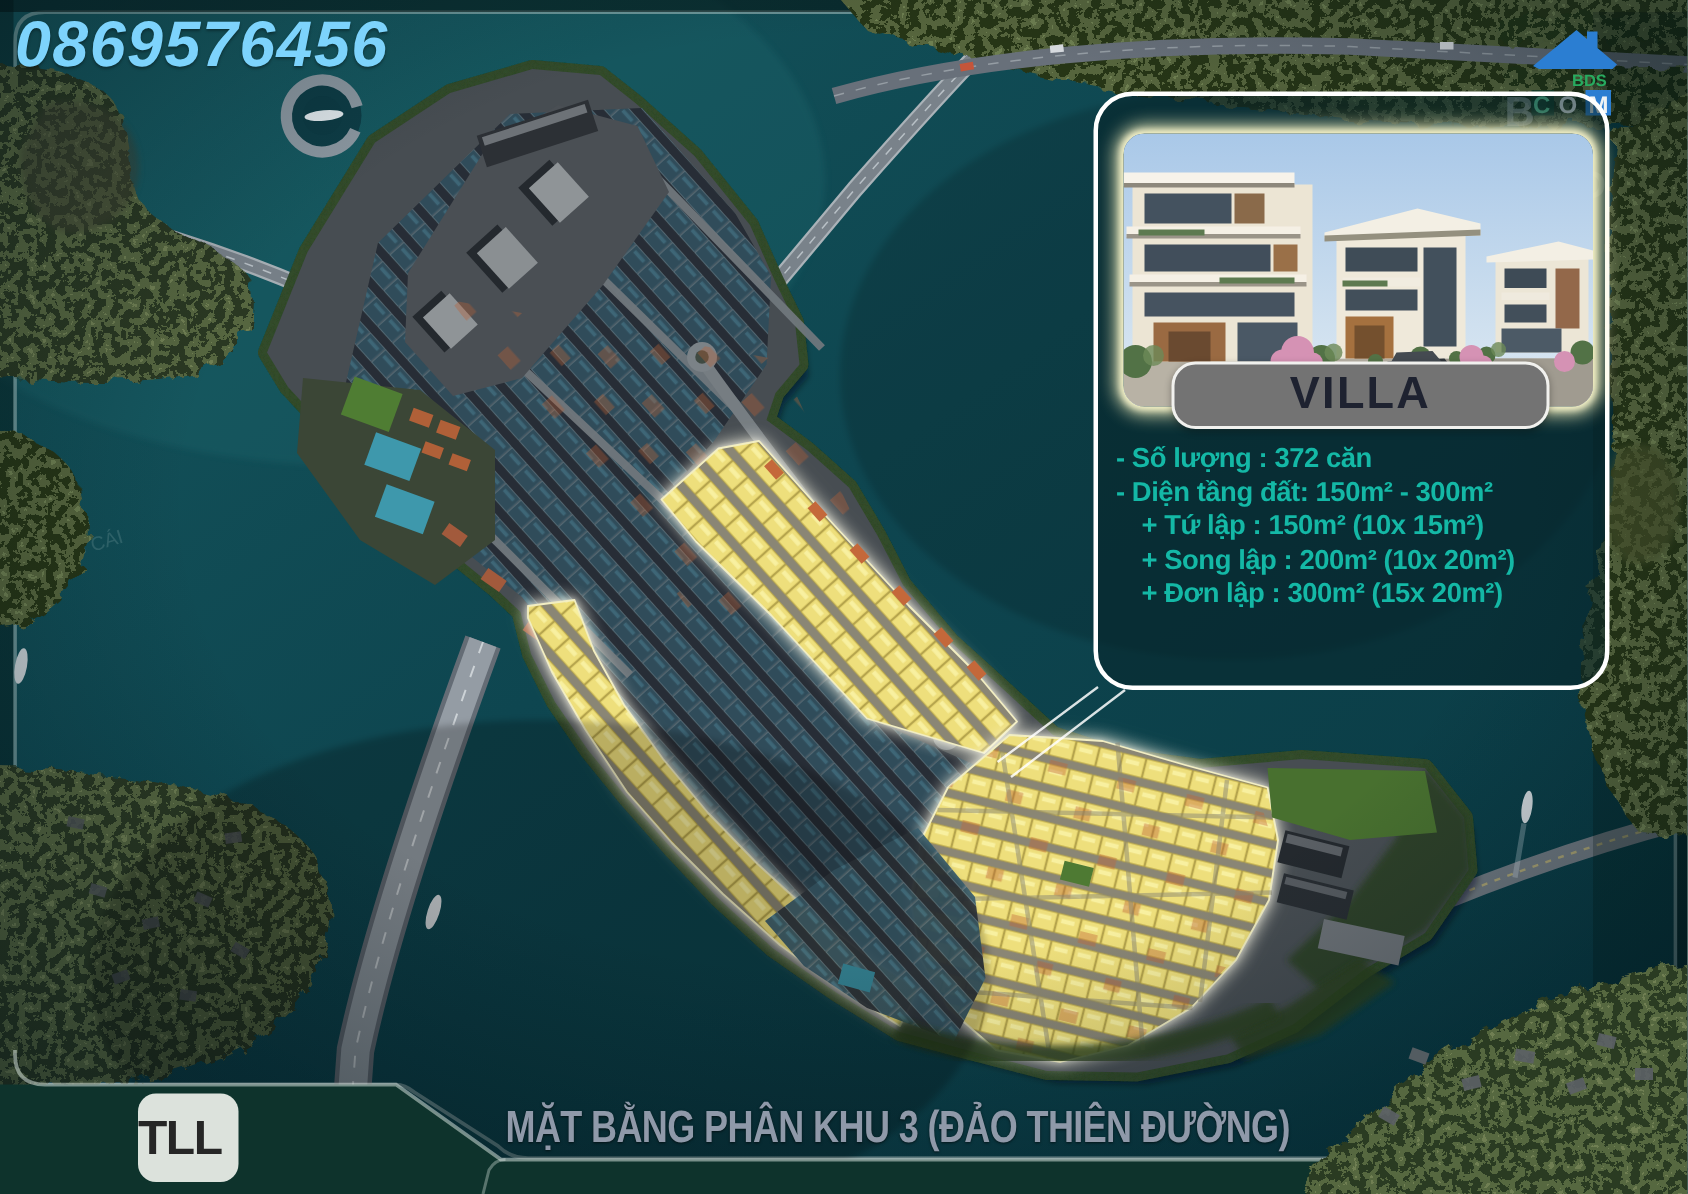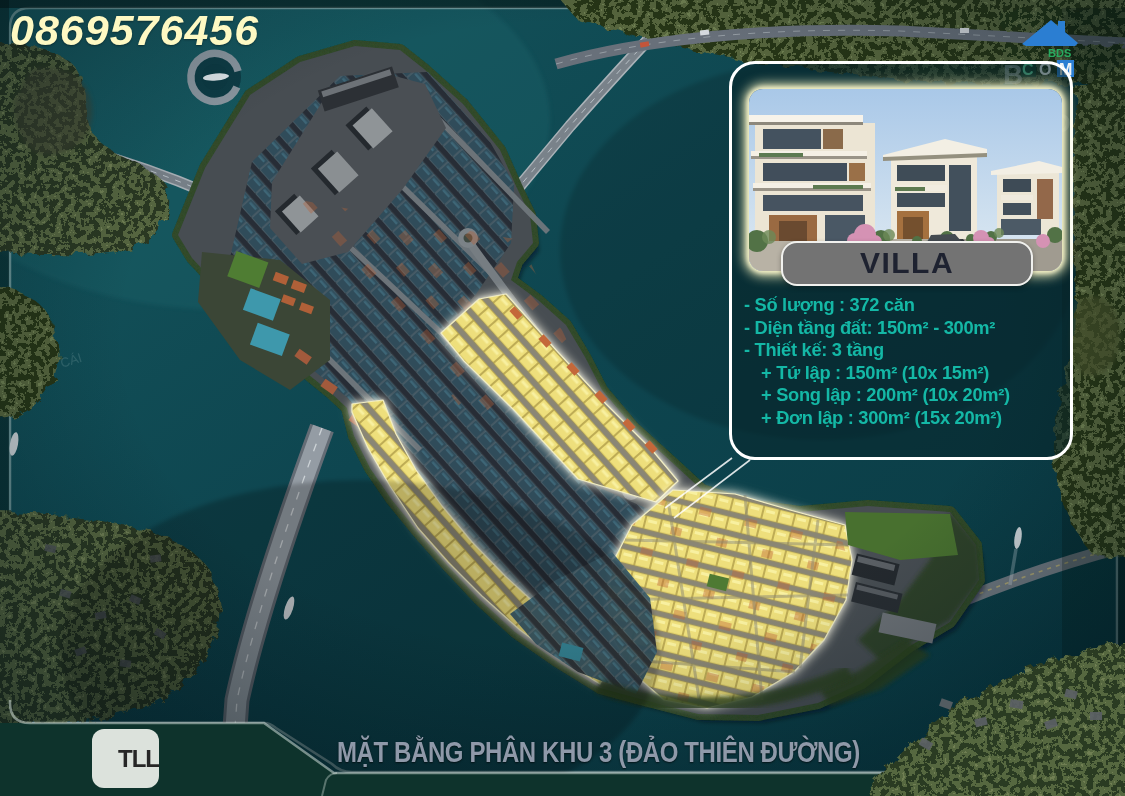--- a/index.html
+++ b/index.html
@@ -1,24 +1,24 @@
 <!DOCTYPE html>
 <html><head>
 <meta charset="utf-8">
 <style>
 html,body{margin:0;padding:0}
 #stage{position:relative;width:1125px;height:796px;overflow:hidden;background:#0e352e;font-family:"Liberation Sans",sans-serif}
 #stage svg.map{position:absolute;left:0;top:0}
-.phone{position:absolute;left:10px;top:6px;color:#fef9c3;font-size:43px;font-weight:bold;font-style:italic;letter-spacing:1px;text-shadow:0 1px 2px rgba(0,0,0,.35)}
+.phone{position:absolute;left:10px;top:6px;color:#7dd3fc;font-size:43px;font-weight:bold;font-style:italic;letter-spacing:1px;text-shadow:0 1px 2px rgba(0,0,0,.35)}
 .card{position:absolute;left:729px;top:61px;width:338px;height:393px;border:3px solid #fff;border-radius:26px;background:rgba(8,36,42,.55)}
 .villa-img{position:absolute;left:17px;top:25px;width:313px;height:182px;border-radius:14px;overflow:hidden;box-shadow:0 0 12px 5px rgba(248,242,190,.95),0 0 4px 2px rgba(255,255,240,.9)}
 .banner{position:absolute;left:49px;top:177px;width:248px;height:41px;background:#737373;border:2px solid rgba(255,255,252,.9);border-radius:16px;color:#1e2230;font-size:30px;font-weight:bold;letter-spacing:1.5px;text-align:center;line-height:39px;box-shadow:0 2px 5px rgba(0,0,0,.3)}
 .specs{position:absolute;left:12px;top:230px;color:#14b8a6;font-size:18.3px;font-weight:bold;line-height:22.6px;letter-spacing:-.3px;white-space:nowrap}
 .specs .ind{padding-left:17px}
-.tll{position:absolute;left:92px;top:729px;width:67px;height:59px;background:#dce2dc;border-radius:12px;color:#262626;font-size:24px;font-weight:bold;text-align:right;line-height:59px;letter-spacing:-1px}
+.tll{position:absolute;left:92px;top:729px;width:67px;height:59px;background:#dce2dc;border-radius:12px;color:#262626;font-size:32px;font-weight:bold;text-align:left;line-height:59px;letter-spacing:-1px}
 .title{position:absolute;left:337px;top:735px;width:540px;color:#8f99a9;font-size:30px;font-weight:bold;white-space:nowrap;transform:scaleX(.80);transform-origin:0 50%;letter-spacing:-.5px;text-shadow:0 1px 2px rgba(0,0,0,.6)}
 .logo{position:absolute;left:1018px;top:16px;width:62px;height:76px}
 </style>
 </head>
 <body>
 <div id="stage">
 <svg class="map" width="1125" height="796" viewBox="0 0 1125 796">
 <defs>
 <linearGradient id="waterG" x1="0" y1="0" x2="1" y2="1">
 <stop offset="0" stop-color="#15565d"></stop>
@@ -429,21 +429,20 @@
 
 <path d="M176,152 L214,150 L222,160 L172,162 Z" fill="#30353a"></path>
 <path d="M182,146 L206,145 L212,152 L178,153 Z" fill="#454b51"></path>
 </svg></div>
 
 <div class="banner">VILLA</div>
 
 <div class="specs">
 <div>- Số lượng : 372 căn</div>
 <div>- Diện tầng đất: 150m² - 300m²</div>
-<div>- Thiết kế: 3 tầng</div>
 <div class="ind">+  Tứ lập : 150m² (10x 15m²)</div>
 <div class="ind">+  Song lập : 200m² (10x 20m²)</div>
 <div class="ind">+  Đơn lập : 300m² (15x 20m²)</div>
 </div>
 </div>
 
 <div class="tll">TLL</div>
 
 <div class="title">MẶT BẰNG PHÂN KHU 3 (ĐẢO THIÊN ĐƯỜNG)</div>
 </div>

